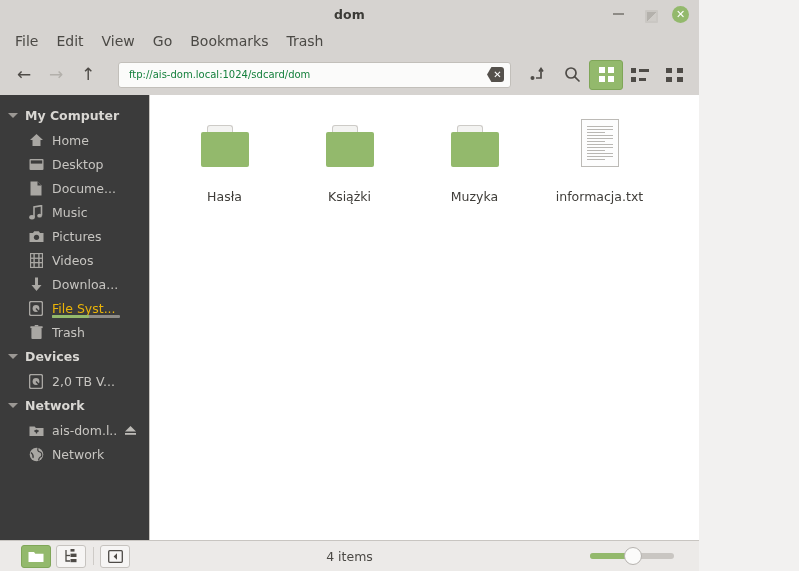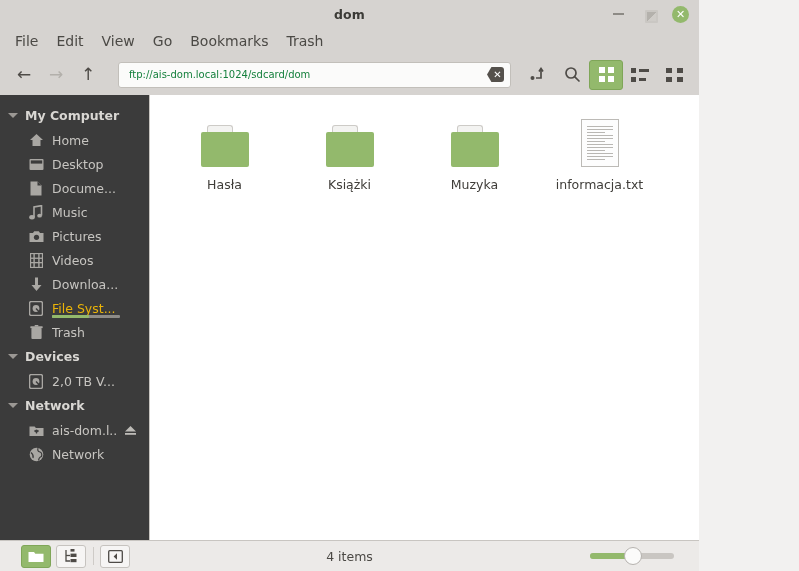--- a/index.html
+++ b/index.html
@@ -121,21 +121,21 @@
   .content {
     flex: 1; background: #ffffff; position: relative; overflow: hidden;
     border-left: 1px solid #c8c5c1;
   }
   .filegrid { display: flex; flex-wrap: wrap; align-content: flex-start; padding: 10px 0 0 12px; }
   .fileitem {
     width: 125px; display: flex; flex-direction: column; align-items: center;
     padding: 6px 2px; cursor: default;
   }
   .ficon { height: 56px; display: flex; align-items: flex-end; justify-content: center; }
-  .fname { margin-top: 10px; font-size: 12.5px; color: #3f3d39; text-align: left;
+  .fname { margin-top: 22px; font-size: 12.5px; color: #3f3d39; text-align: left;
            max-width: 120px; white-space: nowrap; overflow: hidden; text-overflow: ellipsis; }
 
   
   .folder { position: relative; width: 48px; height: 42px; }
   .folder .tab {
     position: absolute; top: 0; left: 6px; width: 26px; height: 8px;
     background: #f3f3f1; border: 1px solid #cdcbc7; border-bottom: none; border-radius: 3px 3px 0 0;
   }
   .folder .bodyf {
     position: absolute; top: 7px; left: 0; width: 48px; height: 35px;

